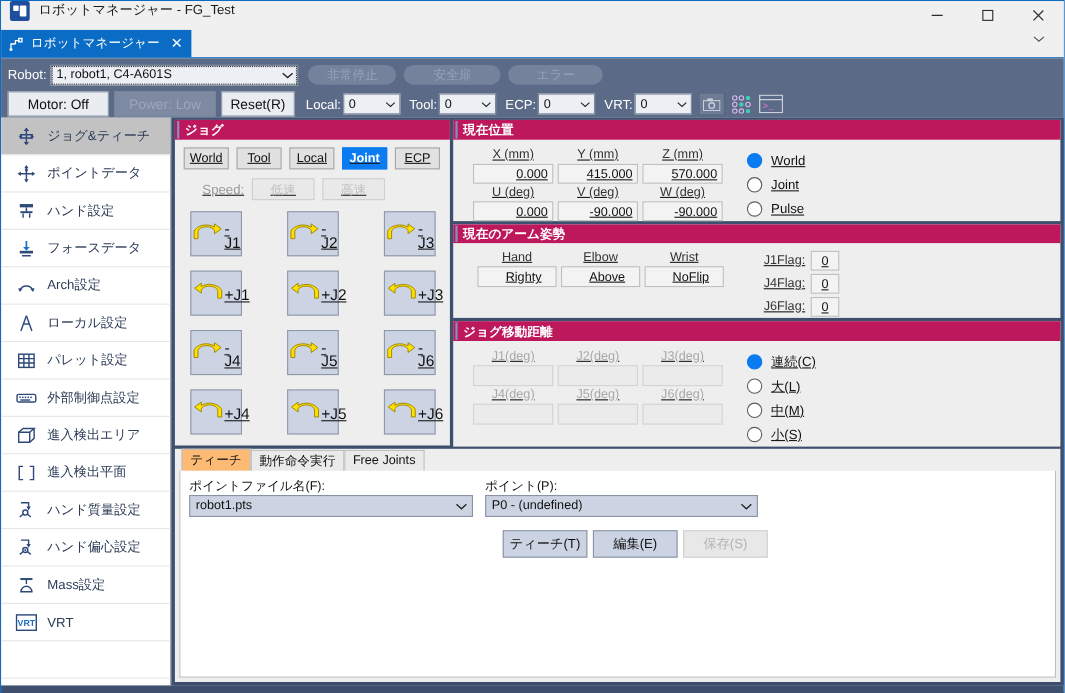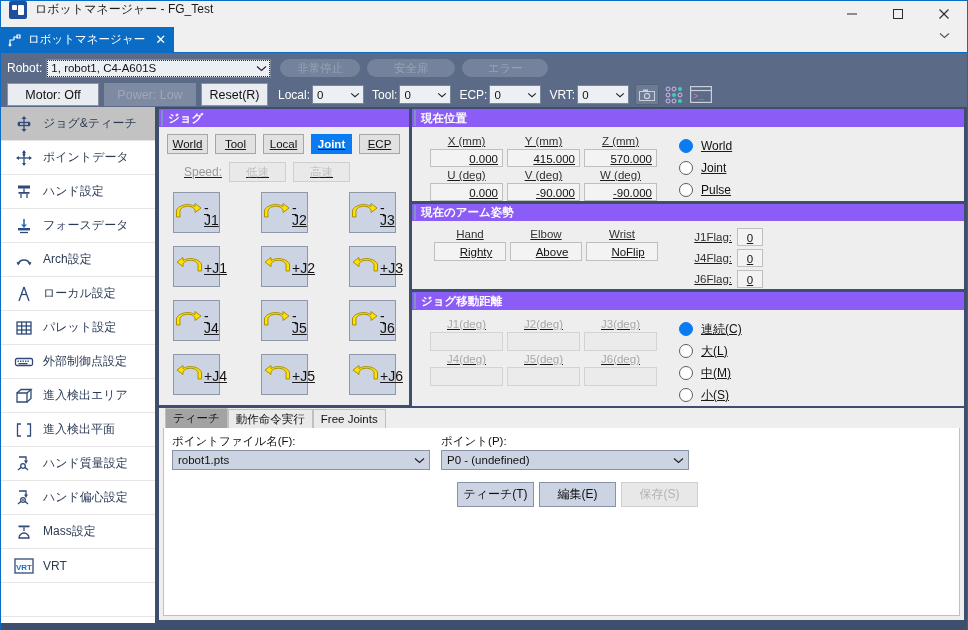--- a/index.html
+++ b/index.html
@@ -60,21 +60,21 @@
            position:relative;box-sizing:border-box;}
   .sb-item{height:34px;display:flex;align-items:center;gap:9px;padding-left:13px;
            border-bottom:1px solid #e6e6e6;font-size:12px;color:#2b3a55;box-sizing:border-box;}
   .sb-item.sel{background:#c2c2c2;}
   .sb-ico{width:20px;height:20px;display:flex;align-items:center;justify-content:center;flex:none;}
 
   .content{flex:1;background:#3e4f6e;padding:2px 3px 3px 3px;box-sizing:border-box;display:flex;
            flex-direction:column;}
   .upper{display:flex;flex:none;height:296px;gap:3px;}
   .panel{background:#eeeeee;display:flex;flex-direction:column;}
-  .phead{height:18px;background:#8b5cf6;color:#fff;font-size:11.5px;font-weight:bold;
+  .phead{height:18px;background:#be185d;color:#fff;font-size:11.5px;font-weight:bold;
          display:flex;align-items:center;padding-left:9px;position:relative;box-sizing:border-box;}
   .phead:before{content:"";position:absolute;left:2px;top:1px;bottom:1px;width:2px;background:#7d93c4;}
   .pbody{flex:1;position:relative;text-decoration:underline;}
 
   
   .jogpanel{width:250px;}
   .coordrow{display:flex;gap:7px;padding:7px 0 0 8px;}
   .cbtn{width:41px;height:20px;background:#e1e1e1;border:1px solid #a6a6a6;font-size:11.5px;
         display:flex;align-items:center;justify-content:center;color:#111;box-sizing:border-box;}
   .cbtn.on{background:#0a7bf0;border-color:#0a7bf0;color:#fff;font-weight:bold;}
@@ -117,21 +117,21 @@
   .jdgrid{margin-left:18px;}
   .jdcell{width:73px;}
   .jdlab{text-align:center;font-size:11.5px;color:#a9a9a9;height:16px;line-height:16px;}
   .jdval{height:19px;background:#ebebeb;border:1px solid #d3d3d3;box-sizing:border-box;}
 
   
   .lower{margin-top:3px;background:#eeeeee;flex:1;position:relative;display:flex;flex-direction:column;}
   .tabs{display:flex;height:20px;padding-left:6px;align-items:flex-end;}
   .ttab{height:19px;border:1px solid #c0c0c0;border-bottom:none;background:#eaeaea;font-size:11.5px;
         display:flex;align-items:center;padding:0 7px;color:#111;box-sizing:border-box;}
-  .ttab.act{background:#a3a3a3;height:20px;}
+  .ttab.act{background:#fdba74;height:20px;}
   .tpane{flex:1;background:#fff;border:1px solid #c0c0c0;border-top:none;margin:0 4px 4px 4px;
          position:relative;}
   .fld-lab{font-size:11.5px;color:#111;}
   .wcombo{background:#ccd3e2;border:1px solid #8a93a5;height:20px;display:flex;align-items:center;
           padding-left:5px;font-size:11.5px;color:#111;box-sizing:border-box;}
   .wcombo .cv{flex:1;}
   .wcombo .carrow{width:20px;display:flex;align-items:center;justify-content:center;}
   .abtn{height:25px;background:#ccd3e2;border:1px solid #8a93a5;font-size:12px;
         display:flex;align-items:center;justify-content:center;color:#111;box-sizing:border-box;}
   .abtn.dis{background:#e8e8e8;border-color:#cfcfcf;color:#b3b3b3;}

